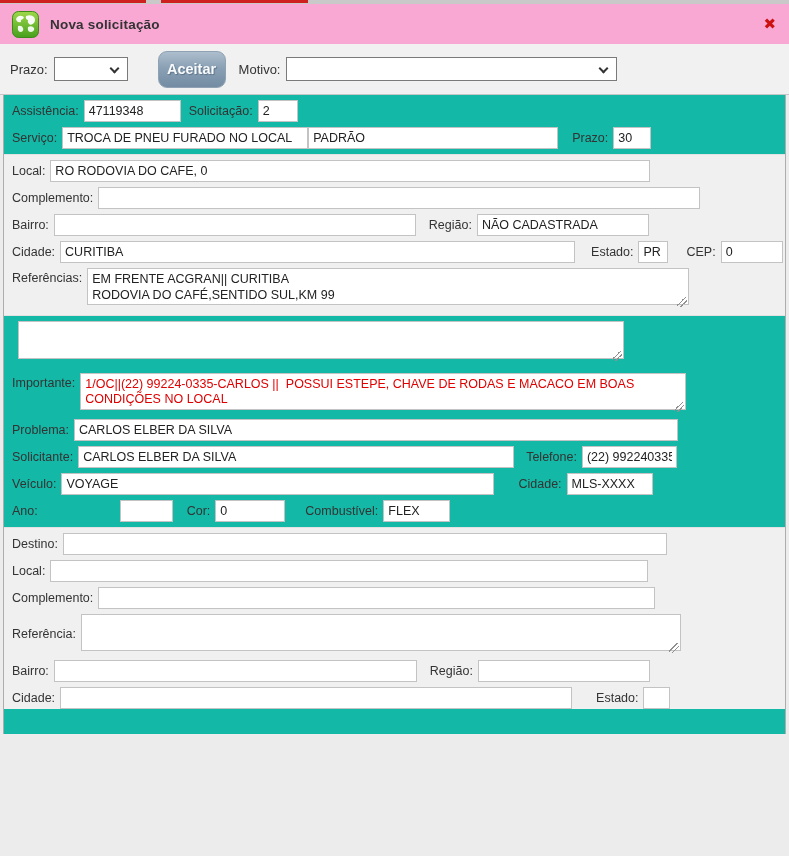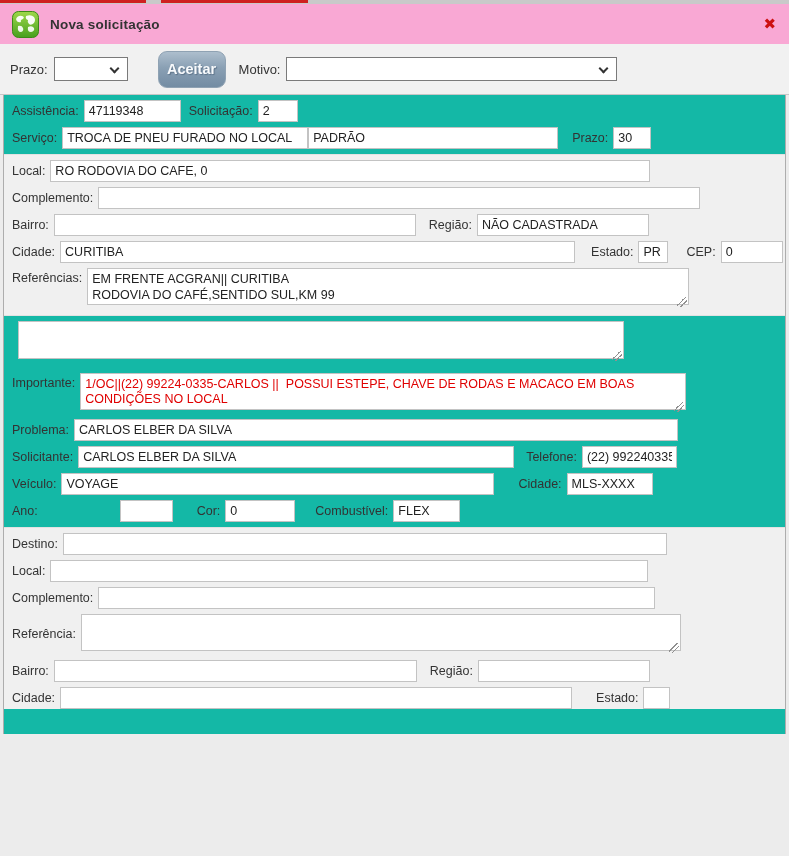--- a/index.html
+++ b/index.html
@@ -53,21 +53,21 @@
   .w-local{width:600px} .w-compl{width:602px}
   .w-bairro{width:362px} .ml-regiao{margin-left:13px} .w-regiao{width:172px}
   .w-cidade{width:515px} .ml-estado{margin-left:16px} .w-estado{width:30px} .ml-cep{margin-left:18px} .w-cep{width:62px}
   .ta-refs{width:602px; height:64px}
   .ta-problema{width:605px; height:38px}
   .ta-extra{width:606px; height:36px; margin-left:6px}
   .ta-import{width:606px; height:74px}
   .w-segurado{width:604px}
   .w-solicit{width:436px} .ml-tel{margin-left:12px} .w-tel{width:95px}
   .w-veiculo{width:433px} .ml-placa{margin-left:24px} .w-placa{width:86px}
-  .ml-ano{margin-left:77px} .w-ano{width:53px} .ml-cor{margin-left:24px} .w-cor{width:70px} .ml-comb{margin-left:20px} .w-comb{width:67px}
+  .ml-ano{margin-left:77px} .w-ano{width:53px} .ml-cor{margin-left:14px} .w-cor{width:70px} .ml-comb{margin-left:20px} .w-comb{width:67px}
   .w-destino{width:604px} .w-local2{width:598px} .w-compl2{width:557px}
   .ta-ref2{width:600px; height:64px}
   .w-bairro2{width:363px} .w-regiao2{width:172px}
   .w-cidade2{width:512px} .ml-estado2{margin-left:24px} .w-estado2{width:27px}
 </style>
 </head>
 <body>
 
 <div class="top-strip">
   <div class="red1"></div>

